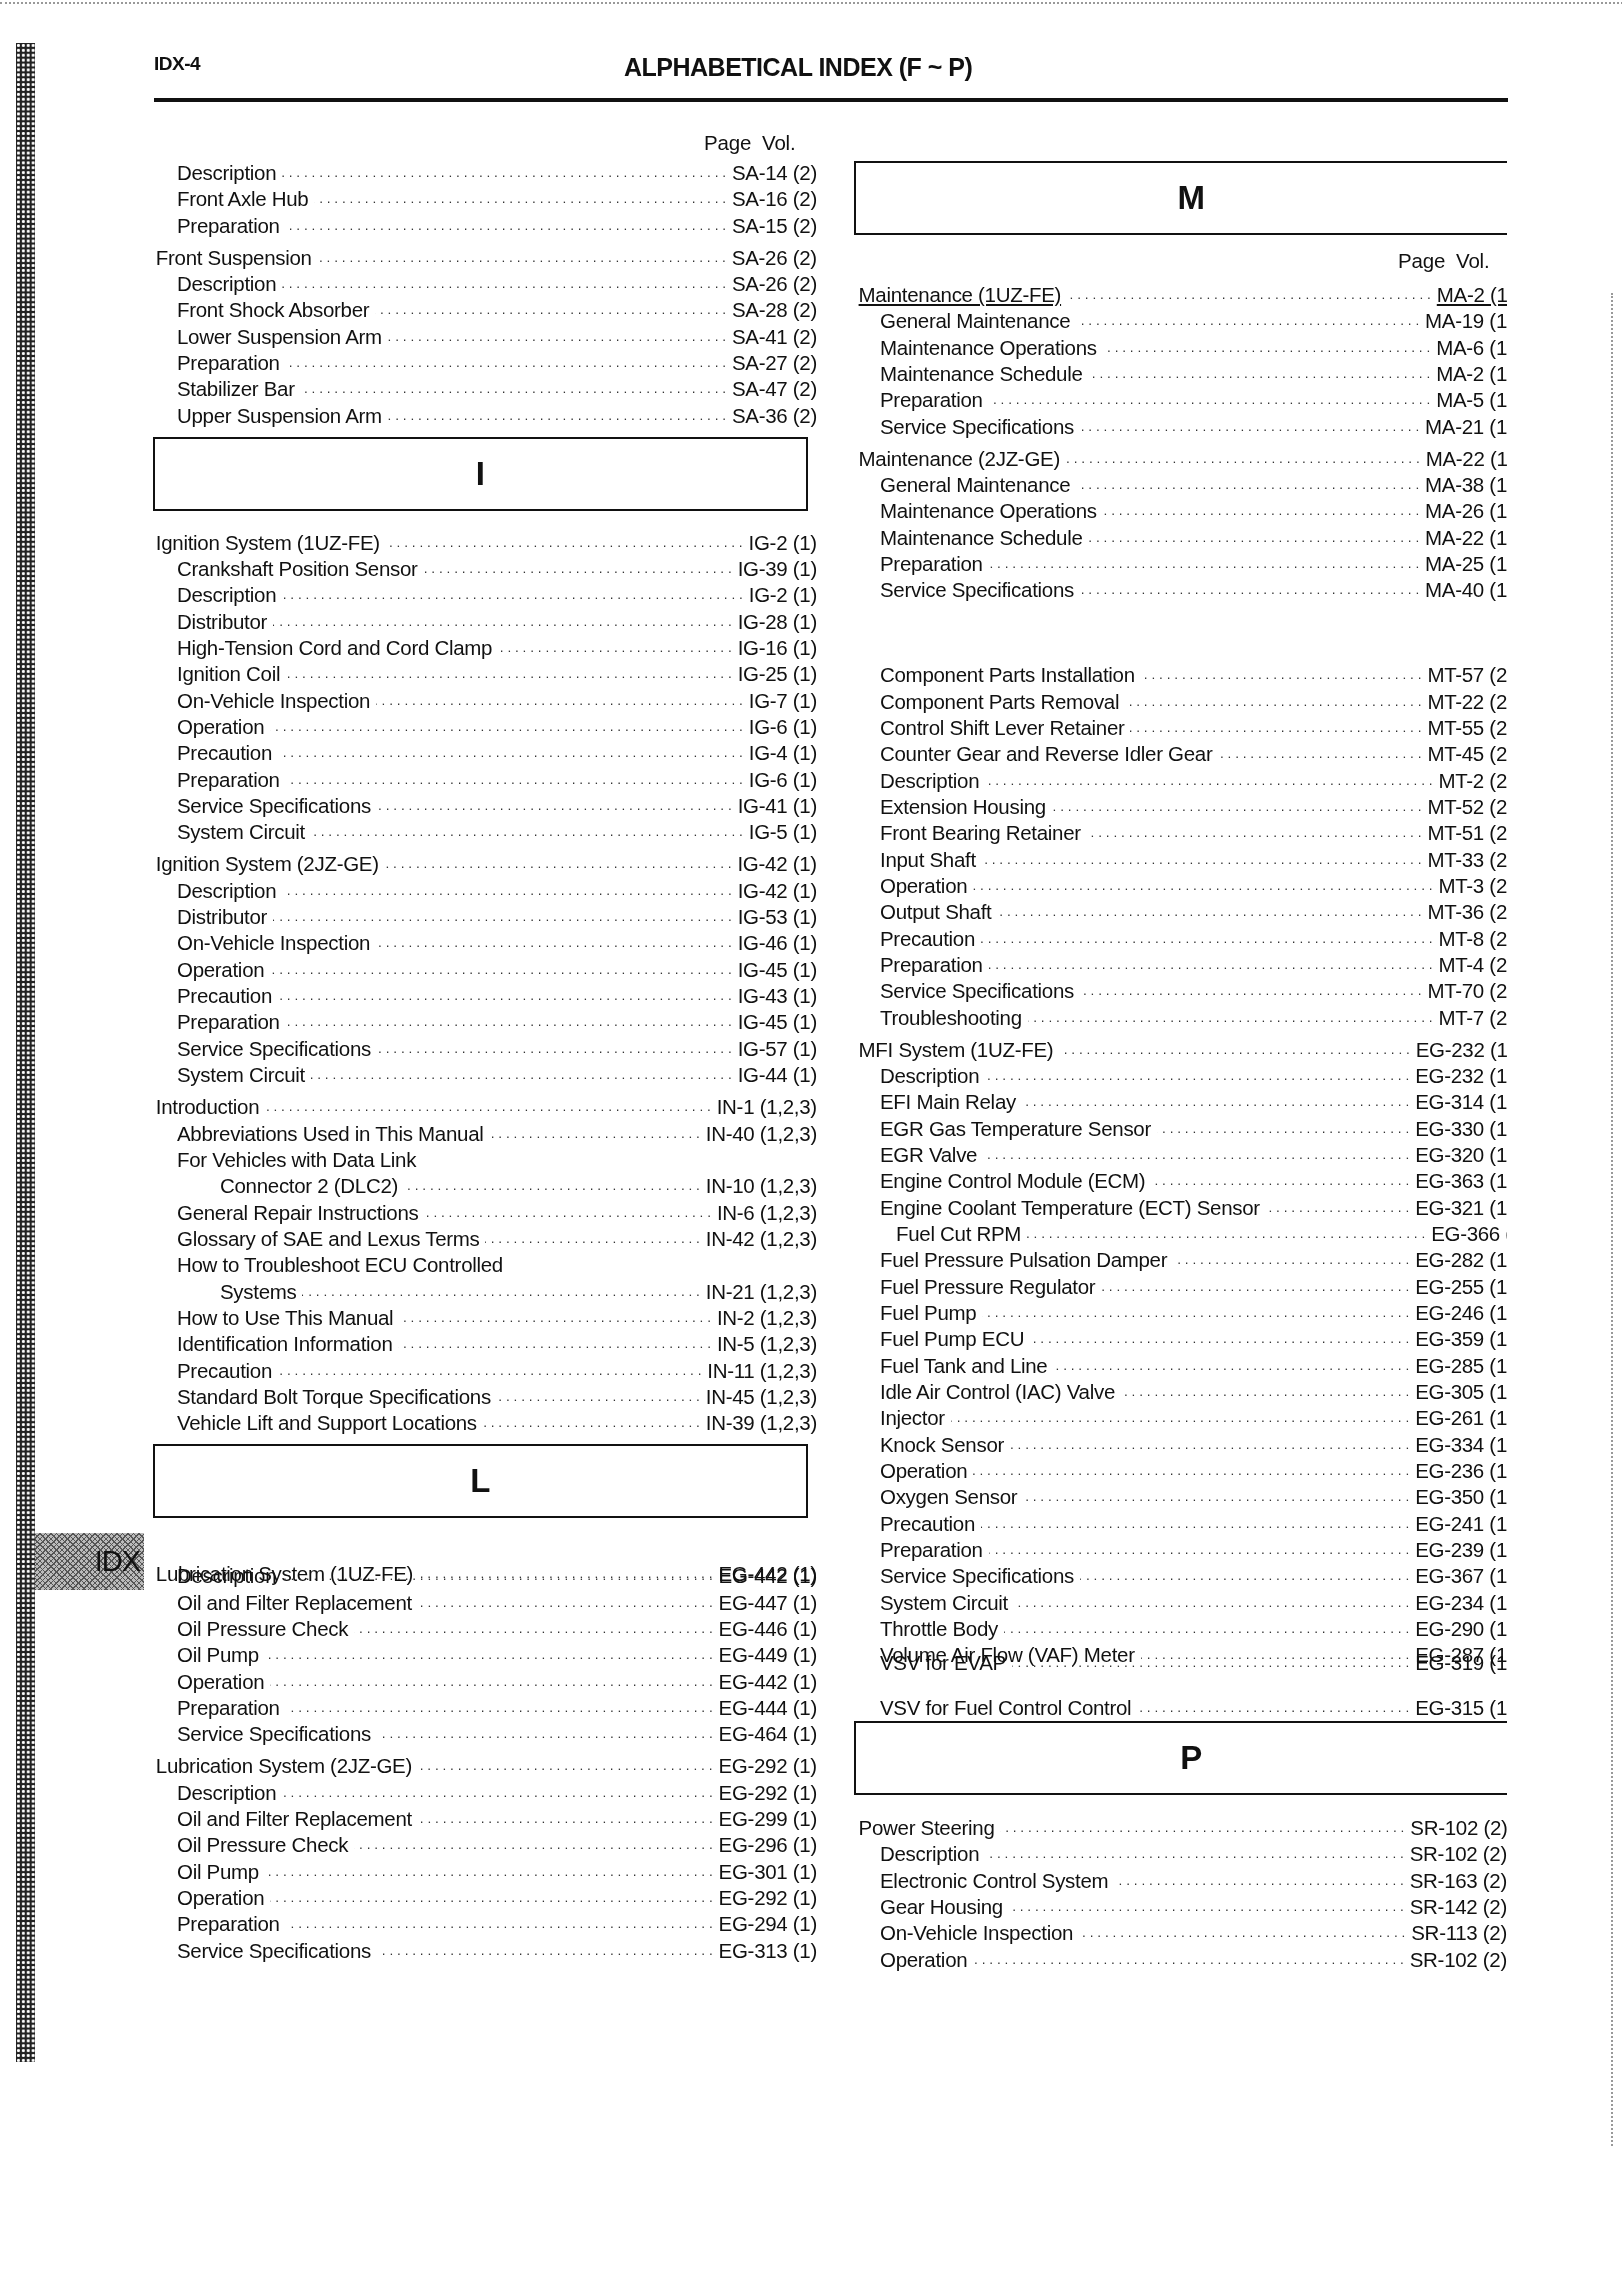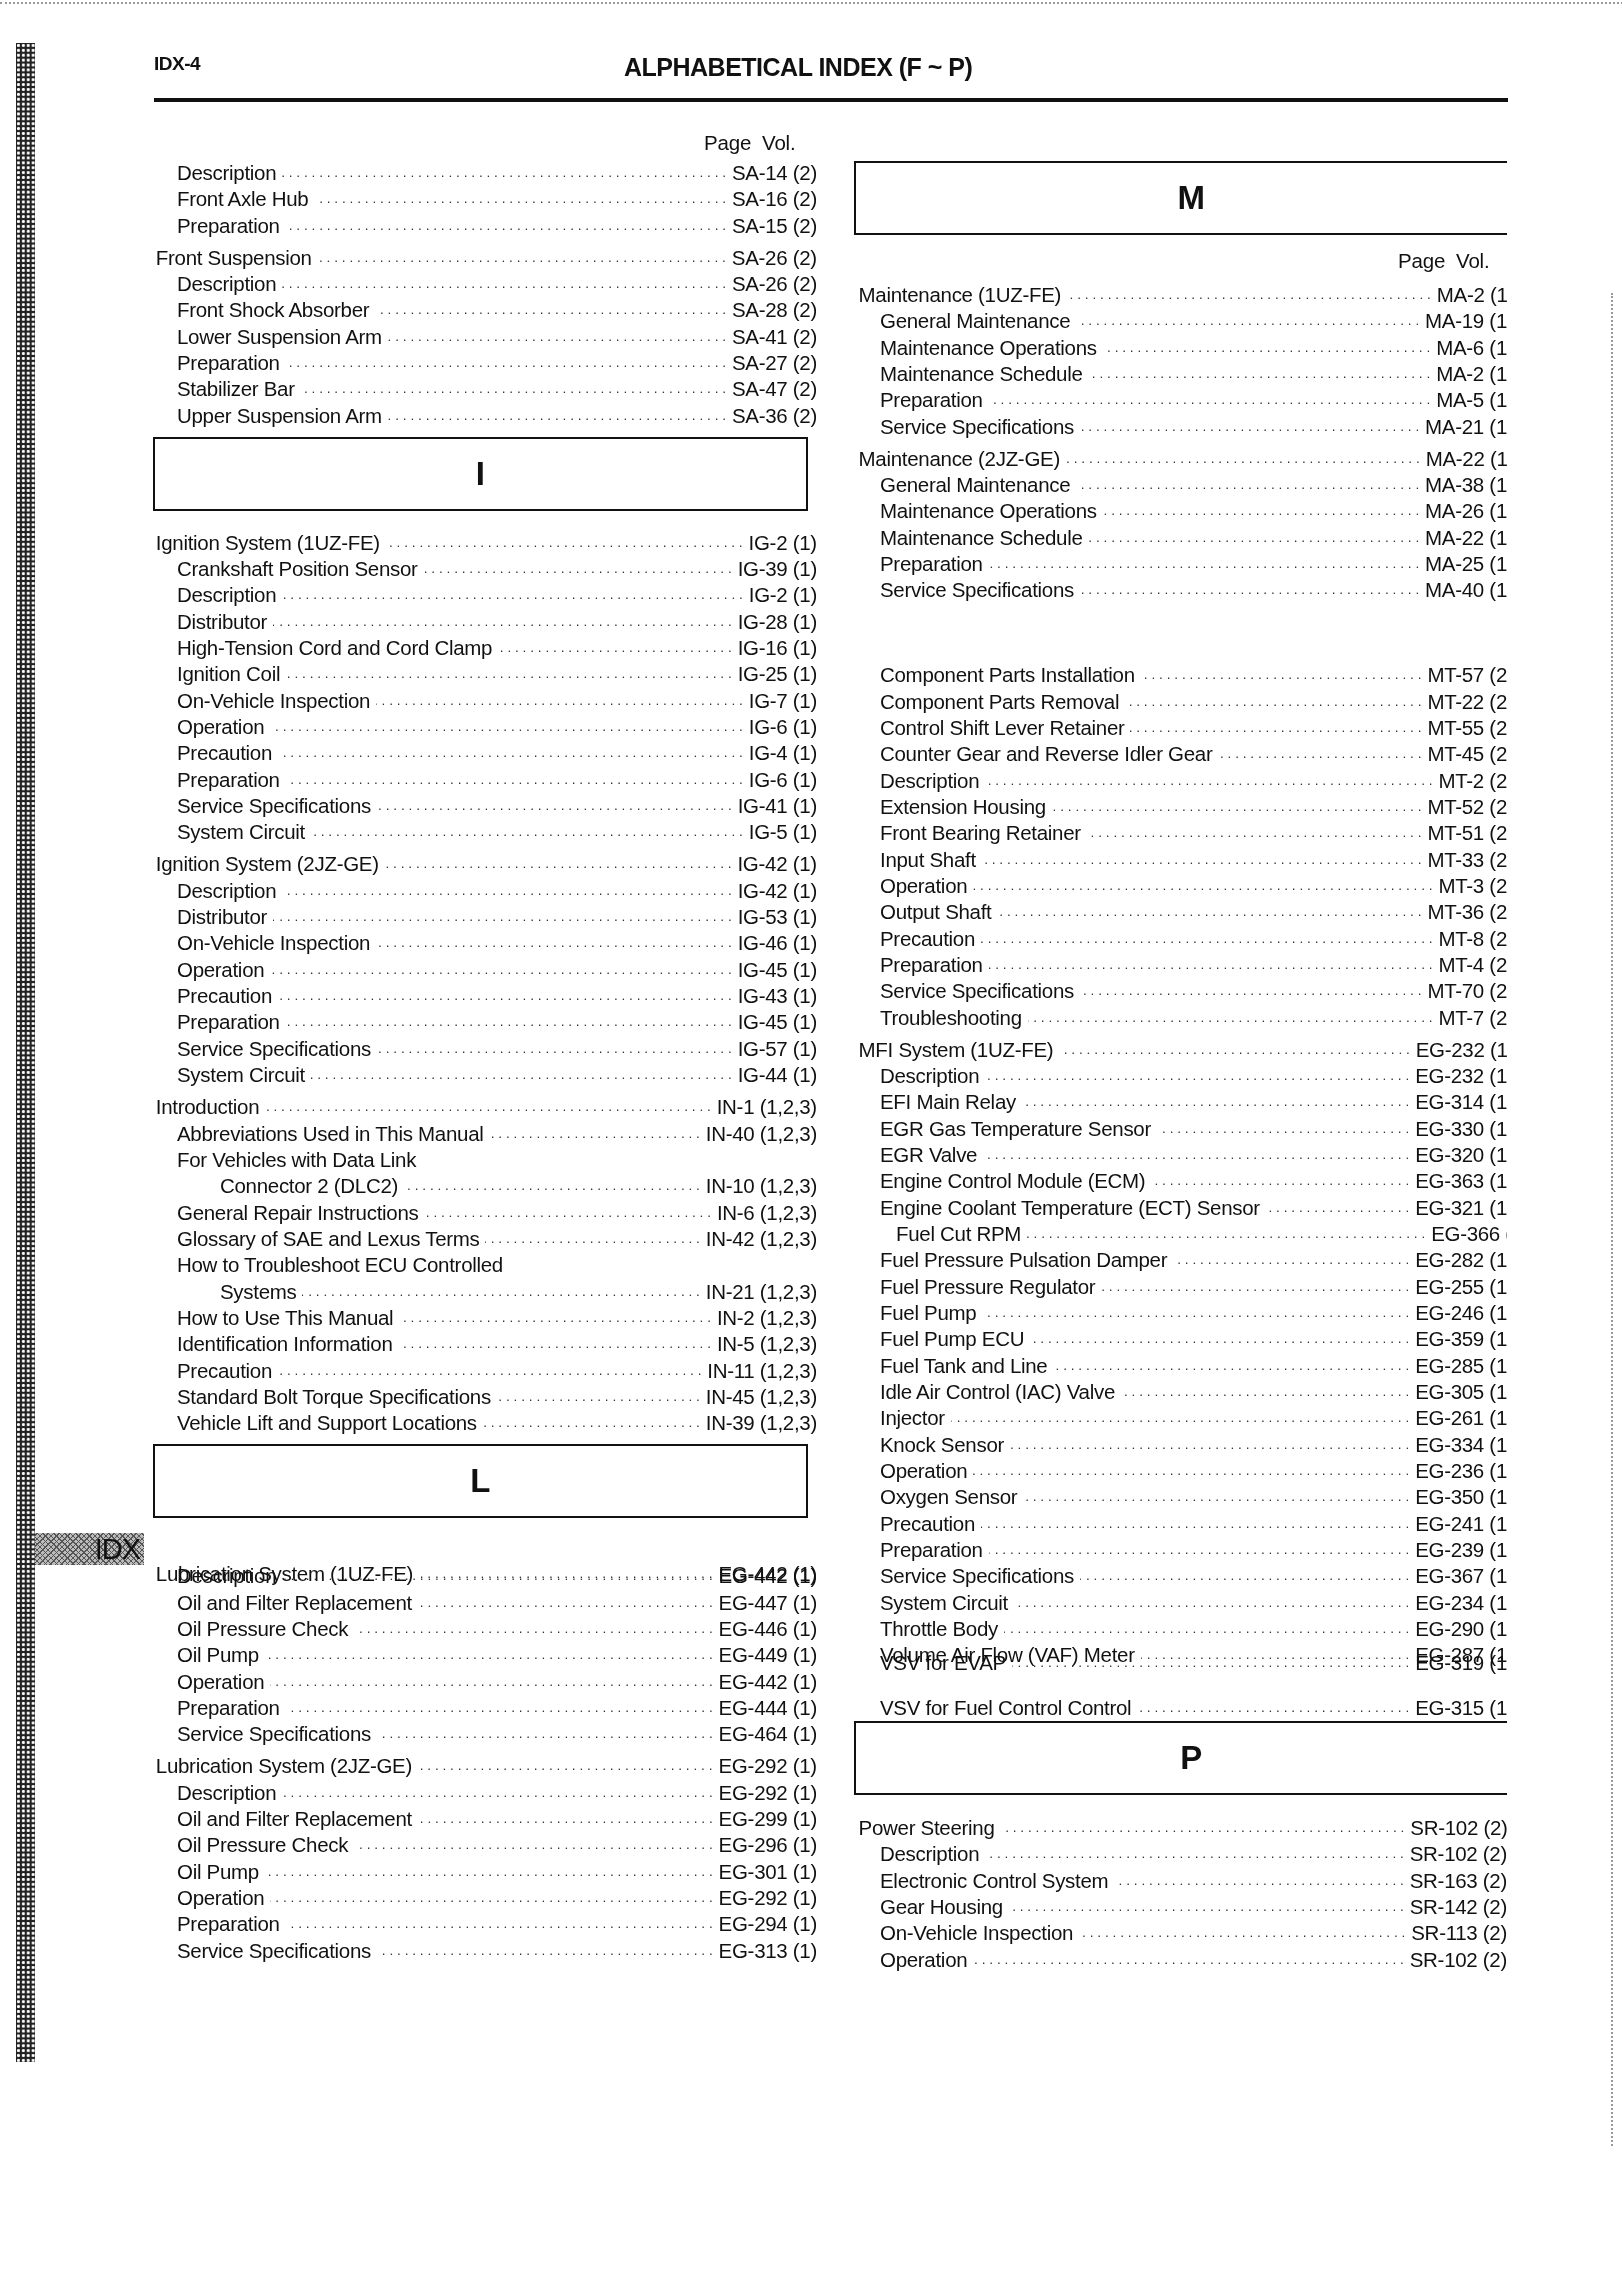--- a/index.html
+++ b/index.html
@@ -6,21 +6,21 @@
   body { width: 1623px; height: 2278px; position: relative; overflow: hidden;
          font-family: "Liberation Sans", "DejaVu Sans", sans-serif; color: #111; }
   .topdots { position: absolute; left: 0; top: 2px; width: 1623px; height: 0;
              border-top: 2px dotted #999; }
   .rightdots { position: absolute; left: 1611px; top: 293px; width: 0; height: 1853px;
                border-left: 2px dotted #999; }
   .binding { position: absolute; left: 15.6px; top: 43px; width: 19.5px; height: 2019px;
              background-color: #222;
              background-image: radial-gradient(circle, #fff 1.3px, transparent 1.6px);
              background-size: 4.9px 4.9px; }
-  .idx-tab { position: absolute; left: 35px; top: 1533px; width: 109px; height: 32px;
+  .idx-tab { position: absolute; left: 35px; top: 1533px; width: 109px; height: 57px;
              background-color: #bbb;
              background-image: repeating-linear-gradient(45deg, #555 0 1px, transparent 1px 3.9px),
                                repeating-linear-gradient(-45deg, #555 0 1px, transparent 1px 3.9px);
              font-size: 29px; color: #111; display: flex; align-items: center; justify-content: flex-end;
              padding-right: 3.9px; box-sizing: border-box; letter-spacing: -1px; }
   .hdr-left { position: absolute; left: 154px; top: 53px; font-weight: bold; font-size: 19px; letter-spacing: -0.5px; }
   .hdr-title { position: absolute; left: 624px; top: 53px; font-weight: bold; font-size: 25px; letter-spacing: -0.5px; }
   .hdr-rule { position: absolute; left: 154px; top: 98px; width: 1354px; height: 3.9px; background: #111; }
   .col { position: absolute; }
   .col-left { left: 148px; width: 669px; top: 0; }
@@ -363,21 +363,21 @@
       <span class="lbl">Service Specifications</span>
       <span class="dots"></span>
       <span class="ref">EG-313 (1)</span>
     </div>
   </div>
 <div class="col col-right" id="col-right">
     <div class="letterbox open-right" style="left: 12.7px; top: 161px; width: 673px; height: 74px;">
       <span>M</span>
     </div>
     <div class="colhead" style="left: 557px; top: 249px;"><span>Page</span>&nbsp;&nbsp;<span>Vol.</span></div>
-    <div class="row" style="left: 17.6px; top: 282px; width: 649px;">
+    <div class="row" style="left: 17.6px; top: 282px; width: 649px; text-decoration: underline;">
       <span class="lbl">Maintenance (1UZ-FE)</span>
       <span class="dots"></span>
       <span class="ref">MA-2 (1</span>
     </div>
     <div class="row" style="left: 39px; top: 308px; width: 627px;">
       <span class="lbl">General Maintenance</span>
       <span class="dots"></span>
       <span class="ref">MA-19 (1</span>
     </div>
     <div class="row" style="left: 39px; top: 335px; width: 627px;">

